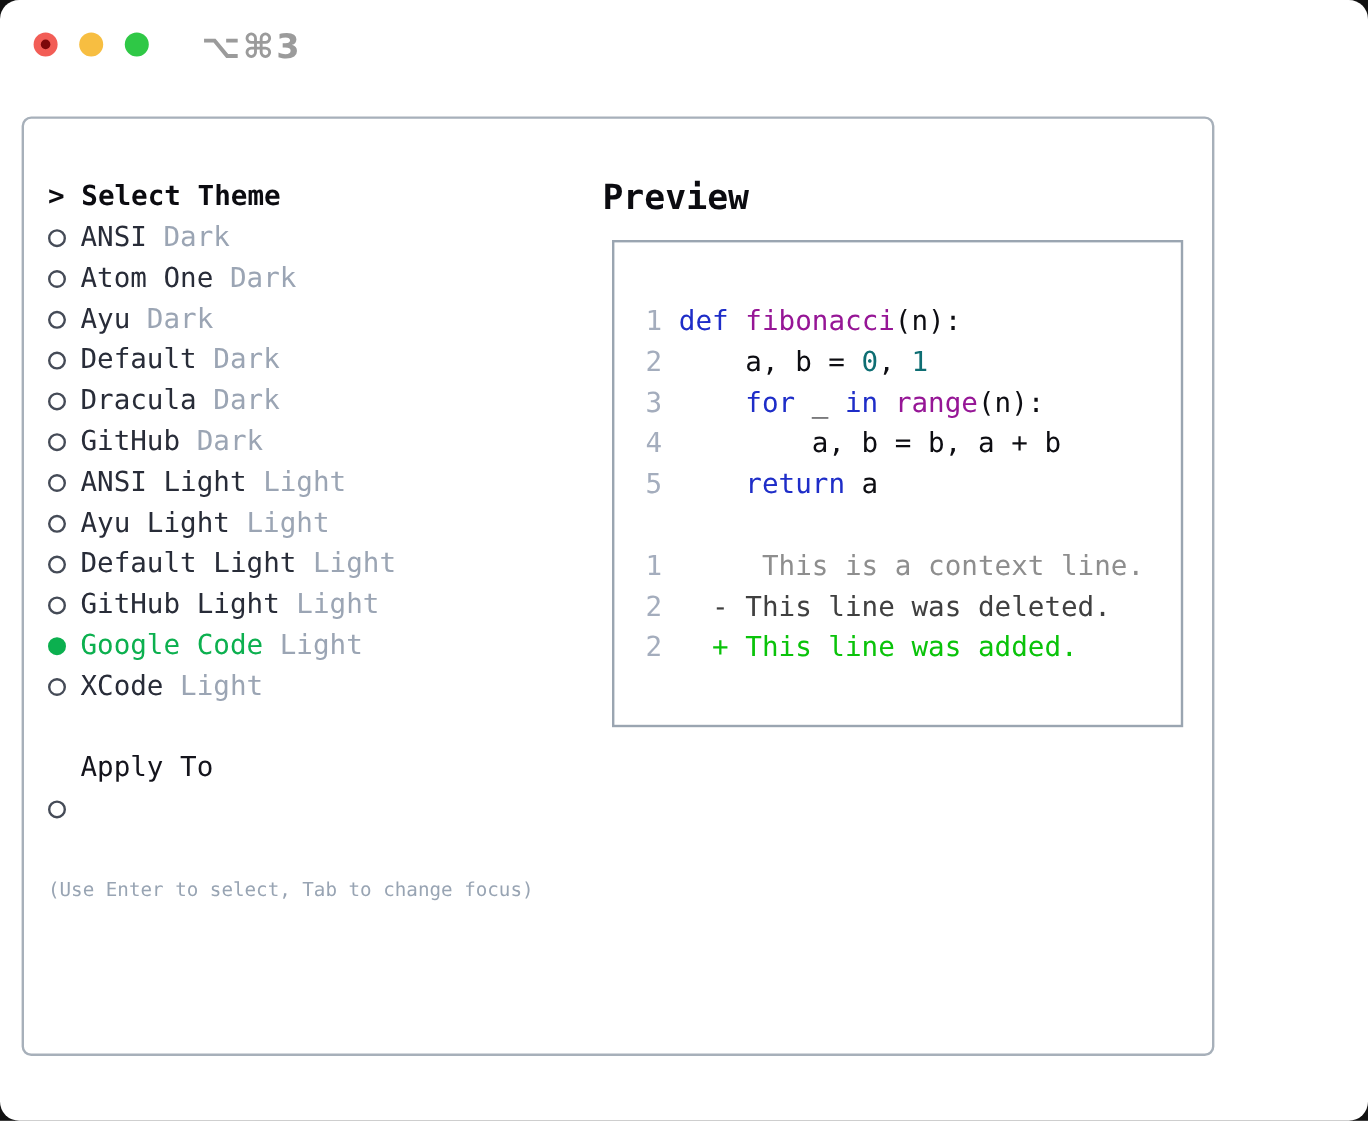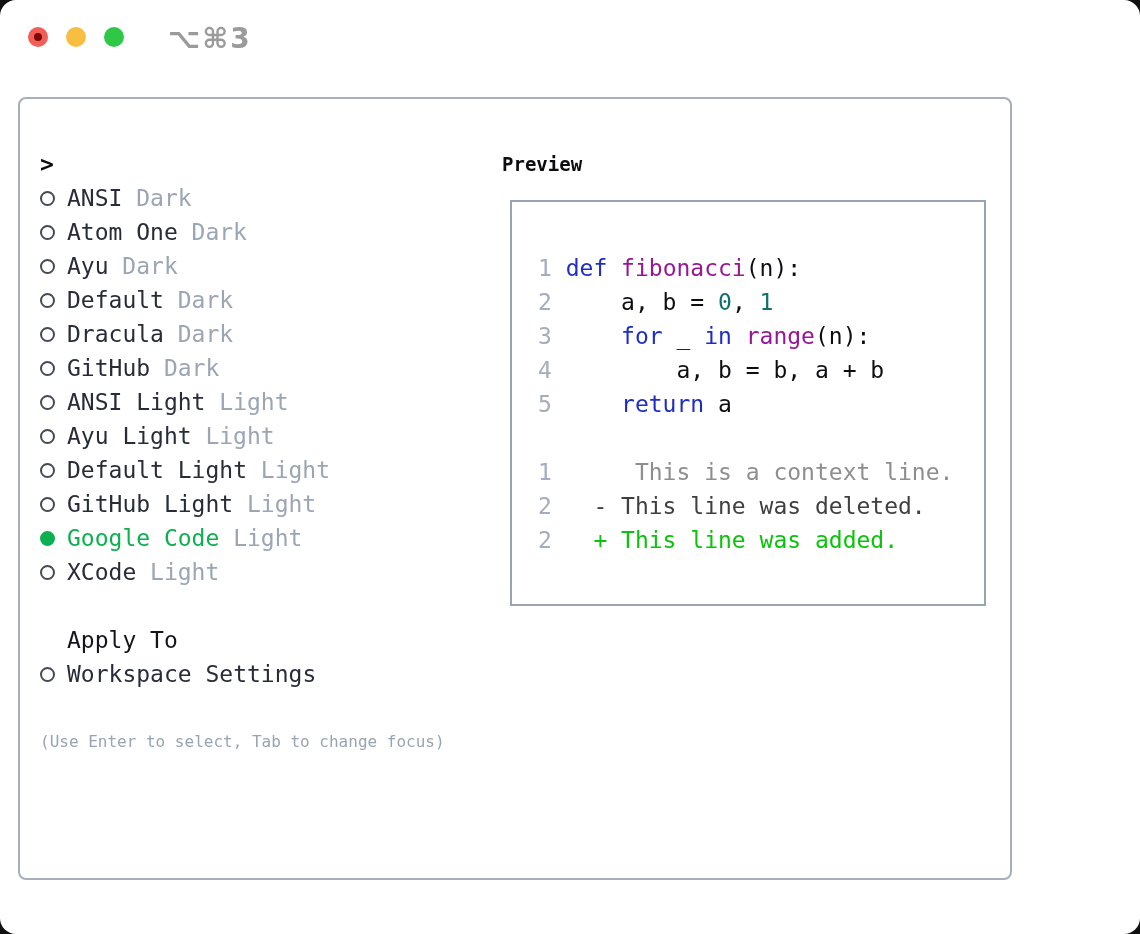--- a/index.html
+++ b/index.html
@@ -55,21 +55,21 @@
   .apply-hdr{color:#14141c;}
   .opt-label{color:#282c38;}
   .opt-label.sel{color:#0cb04f;}
   .hint{
     margin-top:0;width:430px;color:#98a4b3;font-size:16px;line-height:34px;
     white-space:normal;word-break:normal;
   }
   
   .preview-header{
     position:absolute;left:482px;top:48px;height:34px;line-height:34px;
-    font-size:19px;font-weight:bold;color:#0b0b10;
+    font-size:29px;font-weight:bold;color:#0b0b10;
   }
   .preview-box{
     position:absolute;left:490px;top:101px;width:476px;height:406px;
     border:2px solid #9aa5b1;background:#fff;box-sizing:border-box;
     padding:49px 0 0 26px;overflow:hidden;
   }
   .code-line{height:34px;line-height:34px;font-size:23px;white-space:pre;display:flex;}
   .ln{display:inline-block;width:1ch;color:#a4adbd;flex:0 0 auto;margin-right:1ch;}
   .tk-kw{color:#1e2dc8;}
   .tk-fn{color:#961696;}
@@ -92,42 +92,42 @@
       <span class="light yellow"></span>
       <span class="light green"></span>
     </div>
     <span class="win-title">⌥⌘3</span>
   </div>
 
   <div class="panel">
 
     <div class="list-col">
       <div class="row">
-        <span class="prompt">&gt;</span><span class="hdr">&nbsp;</span>
+        <span class="prompt">&gt;</span><span class="hdr">&nbsp;</span><span class="hdr">Select Theme</span>
       </div>
       <div id="theme-list">
           <div class="row"><span class="circle"></span><span class="t-name">ANSI</span><span class="t-variant">Dark</span></div>
           <div class="row"><span class="circle"></span><span class="t-name">Atom One</span><span class="t-variant">Dark</span></div>
           <div class="row"><span class="circle"></span><span class="t-name">Ayu</span><span class="t-variant">Dark</span></div>
           <div class="row"><span class="circle"></span><span class="t-name">Default</span><span class="t-variant">Dark</span></div>
           <div class="row"><span class="circle"></span><span class="t-name">Dracula</span><span class="t-variant">Dark</span></div>
           <div class="row"><span class="circle"></span><span class="t-name">GitHub</span><span class="t-variant">Dark</span></div>
           <div class="row"><span class="circle"></span><span class="t-name">ANSI Light</span><span class="t-variant">Light</span></div>
           <div class="row"><span class="circle"></span><span class="t-name">Ayu Light</span><span class="t-variant">Light</span></div>
           <div class="row"><span class="circle"></span><span class="t-name">Default Light</span><span class="t-variant">Light</span></div>
           <div class="row"><span class="circle"></span><span class="t-name">GitHub Light</span><span class="t-variant">Light</span></div>
           <div class="row"><span class="circle sel"></span><span class="t-name sel">Google Code</span><span class="t-variant">Light</span></div>
           <div class="row"><span class="circle"></span><span class="t-name">XCode</span><span class="t-variant">Light</span></div>
         </div>
       <div class="spacer"></div>
       <div class="row">
         <span class="indent"></span><span class="apply-hdr">Apply To</span>
       </div>
       <div id="apply-list">
-          <div class="row"><span class="circle"></span><span class="opt-label">Workspace Settings</span></div>
+          <div class="row"><span class="circle"></span></div>
         </div>
       <div class="spacer"></div>
       <div class="hint">(Use Enter to select, Tab to change focus)</div>
     </div>
 
     <div class="preview-header">Preview</div>
 
     <div class="preview-box">
       <div id="preview-lines">
           <div class="code-line"><span class="ln">1</span><span class="tk-kw">def</span><span class="tk-pl"> </span><span class="tk-fn">fibonacci</span><span class="tk-pl">(n):</span></div>

